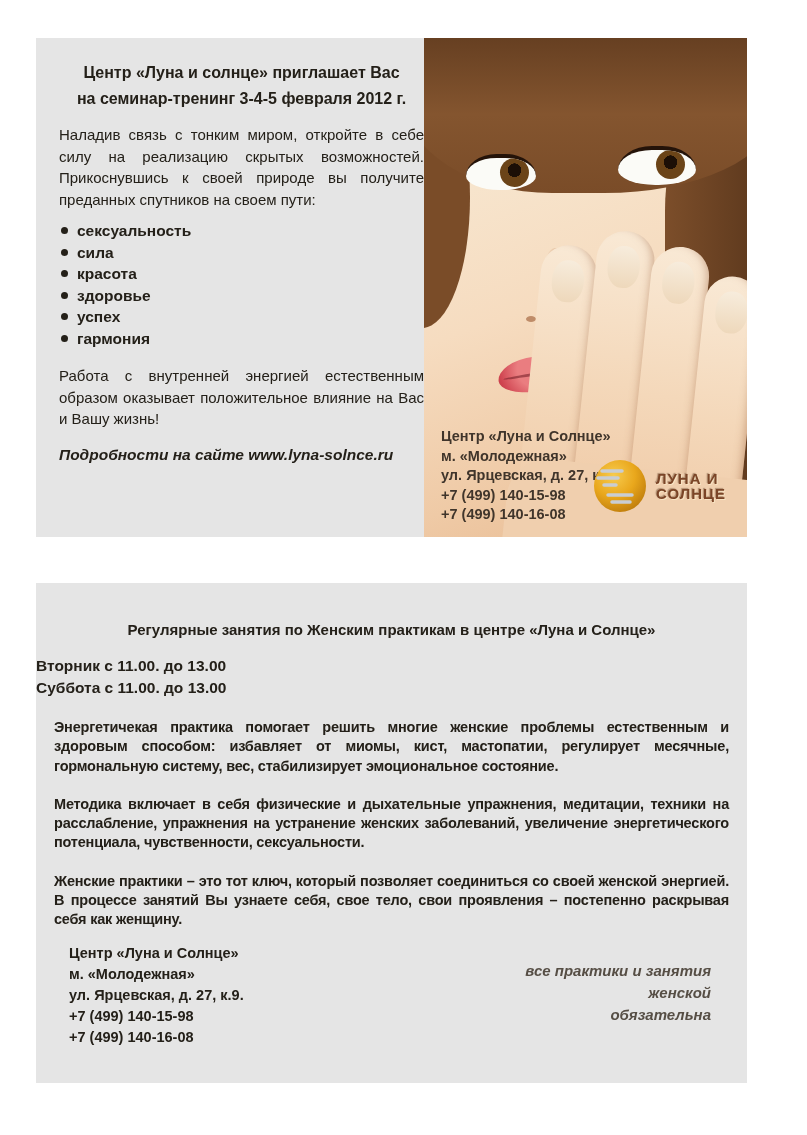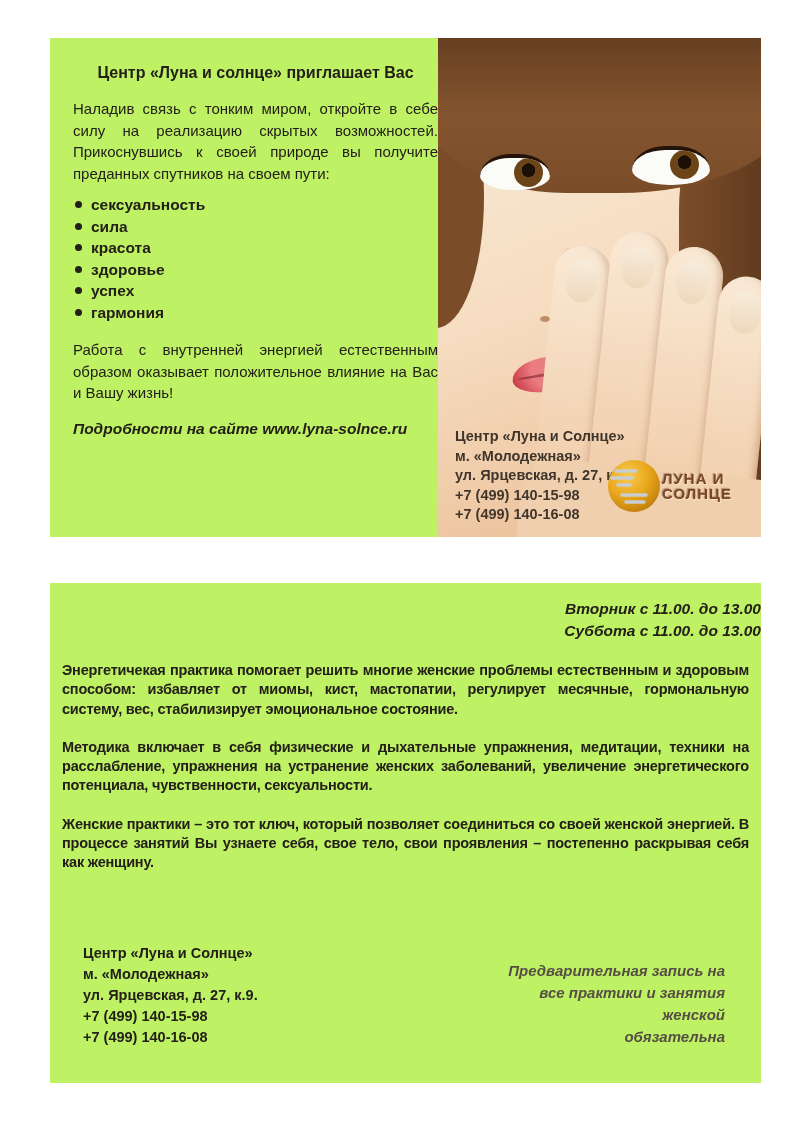--- a/index.html
+++ b/index.html
@@ -1,21 +1,21 @@
 <!DOCTYPE html>
 <html lang="ru"><head>
 <meta charset="utf-8">
 <style>
   html,body { margin:0; padding:0; }
   body {
     width:807px; height:1135px; background:#ffffff; position:relative;
     font-family:"Liberation Sans","DejaVu Sans",sans-serif;
     color:#242019; overflow:hidden;
   }
-  .panel { position:absolute; left:50px; width:711px; background:#bef264; }
+  .panel { position:absolute; left:36px; width:711px; background:#e5e5e5; }
   .panel-top { top:38px; height:499px; }
   .panel-bottom { top:583px; height:500px; }
 
   
   .top-col { position:absolute; left:23px; top:0; width:365px; height:100%; }
   .invite-title { margin-top:22px; text-align:center; font-weight:bold; font-size:16px; line-height:26px; }
   .red-title { text-align:center; font-weight:bold; font-size:18.5px; line-height:27px; color:#DF1B21; }
   .intro, .outro { margin:12px 0 0 0; font-weight:normal; font-size:15px; line-height:21.5px; text-align:justify; }
   .bullets { list-style:none; margin:10px 0 16px 0; padding:0; }
   .bullets li { display:flex; align-items:center; font-weight:bold; font-size:15.5px; line-height:21.5px; }
@@ -58,42 +58,43 @@
   .f2 { left:54px; top:0;    width:58px; height:340px; }
   .f3 { left:110px;top:10px; width:58px; height:335px; }
   .f4 { left:166px;top:34px; width:56px; height:320px; }
   .nail { position:absolute; top:15px; left:12px; width:32px; height:42px;
     background:linear-gradient(#f7ecdc,#eed8bb); border-radius:46%; }
   .palm { position:absolute; left:80px; top:430px; width:250px; height:120px; transform:rotate(6deg);
     background:#f0cfae; border-radius:40px 0 0 0; }
 
   .photo-contacts { position:absolute; left:17px; top:389px; font-weight:bold;
     font-size:14.5px; line-height:19.5px; color:#40352b; }
-  .logo { position:absolute; left:168px; top:420px; display:flex; align-items:center; }
+  .logo { position:absolute; left:168px; top:420px; display:flex; align-items:center; gap:8px; }
   .logo-text { color:#7B4527; font-weight:bold; font-size:15px; line-height:15px; letter-spacing:1px;
     text-shadow:1px 1px 0 rgba(255,244,214,.55), -1px -1px 1px rgba(61,26,2,.35); }
 
   
   .pb-heading { margin:37px 26px 0 26px; text-align:center; font-weight:bold; font-size:15px; line-height:20px; }
-  .pb-schedule { margin-top:15px; text-align:right; font-weight:bold; font-size:15.5px; line-height:22px;font-style:italic; }
-  .pb-paras { padding:0 12px; }
+  .pb-schedule { margin-top:15px; text-align:left; font-weight:bold; font-size:15.5px; line-height:22px; }
+  .pb-paras { padding:0 18px; }
   .pb-paras p { margin:19px 0 0 0; font-weight:bold; font-size:14.5px; line-height:19.3px;
     text-align:justify; letter-spacing:-0.2px; }
   .pb-bottom { position:absolute; left:33px; right:36px; top:360px; display:flex; justify-content:space-between; }
   .pb-contacts { font-weight:bold; font-size:14.5px; line-height:21px; }
   .pb-note { margin-top:17px; text-align:right; font-style:italic; font-weight:bold;
     font-size:15px; line-height:22px; color:#564e45; }
 </style>
 </head>
 <body>
 
 <section class="panel panel-top">
   <div class="top-col">
     <div class="invite-title">
       <div>Центр «Луна и солнце» приглашает Вас</div>
+      <div>на семинар-тренинг 3-4-5 февраля 2012 г.</div>
     </div>
     <p class="intro">Наладив связь с тонким миром, откройте в себе силу на реализацию скрытых возможностей. Прикоснувшись к своей природе вы получите преданных спутников на своем пути:</p>
     <ul class="bullets">
       <li>
           <span class="dot"></span>
           <span>сексуальность</span>
         </li>
       <li>
           <span class="dot"></span>
           <span>сила</span>
@@ -179,37 +180,37 @@
       </svg>
       <div class="logo-text">
         <div>ЛУНА И</div>
         <div>СОЛНЦЕ</div>
       </div>
     </div>
   </div>
 </section>
 
 <section class="panel panel-bottom">
+  <div class="pb-heading">Регулярные занятия по Женским практикам в центре «Луна и Солнце»</div>
   <div class="pb-schedule">
     <div>Вторник с 11.00. до 13.00</div>
     <div>Суббота с 11.00. до 13.00</div>
   </div>
   <div class="pb-paras">
     <p>Энергетичекая практика помогает решить многие женские проблемы естественным и здоровым способом: избавляет от миомы, кист, мастопатии, регулирует месячные, гормональную систему, вес, стабилизирует эмоциональное состояние.</p>
     <p>Методика включает в себя физические и дыхательные упражнения, медитации, техники на расслабление, упражнения на устранение женских заболеваний, увеличение энергетического потенциала, чувственности, сексуальности.</p>
     <p>Женские практики – это тот ключ, который позволяет соединиться со своей женской энергией. В процессе занятий Вы узнаете себя, свое тело, свои проявления – постепенно раскрывая себя как женщину.</p>
   </div>
   <div class="pb-bottom">
     <div class="pb-contacts">
       <div>Центр «Луна и Солнце»</div>
       <div>м. «Молодежная»</div>
       <div>ул. Ярцевская, д. 27, к.9.</div>
       <div>+7 (499) 140-15-98</div>
       <div>+7 (499) 140-16-08</div>
     </div>
     <div class="pb-note">
-      <div>Предварительная запись на</div>
       <div>все практики и занятия</div>
       <div>женской</div>
       <div>обязательна</div>
     </div>
   </div>
 </section>
 
 </body></html>

